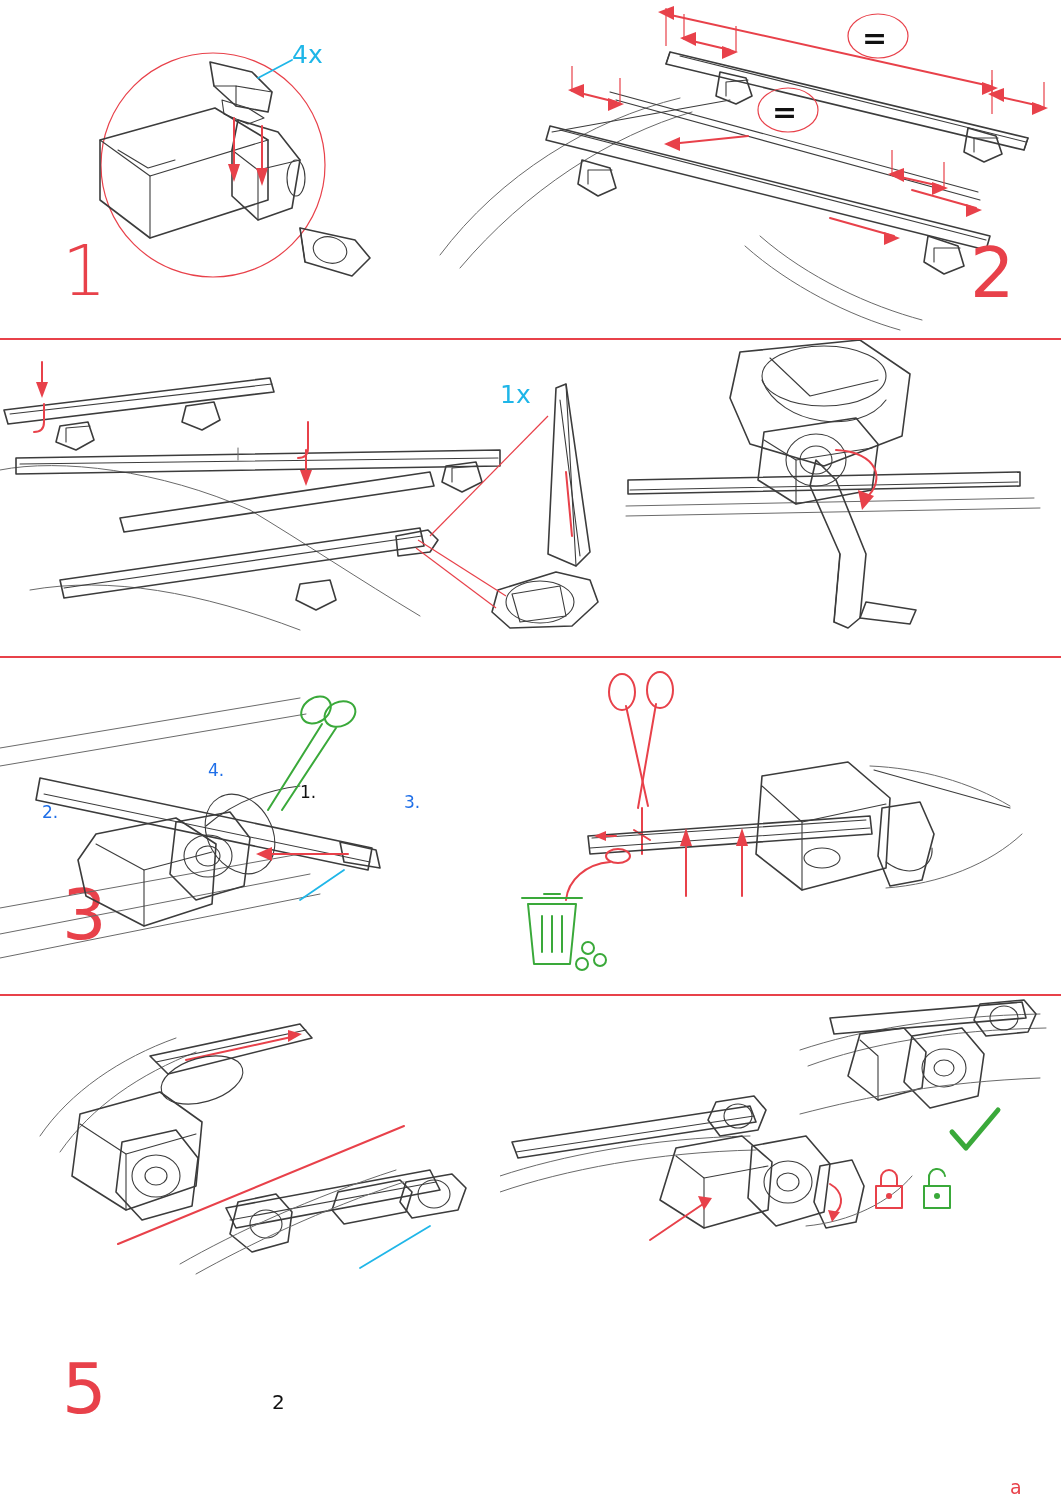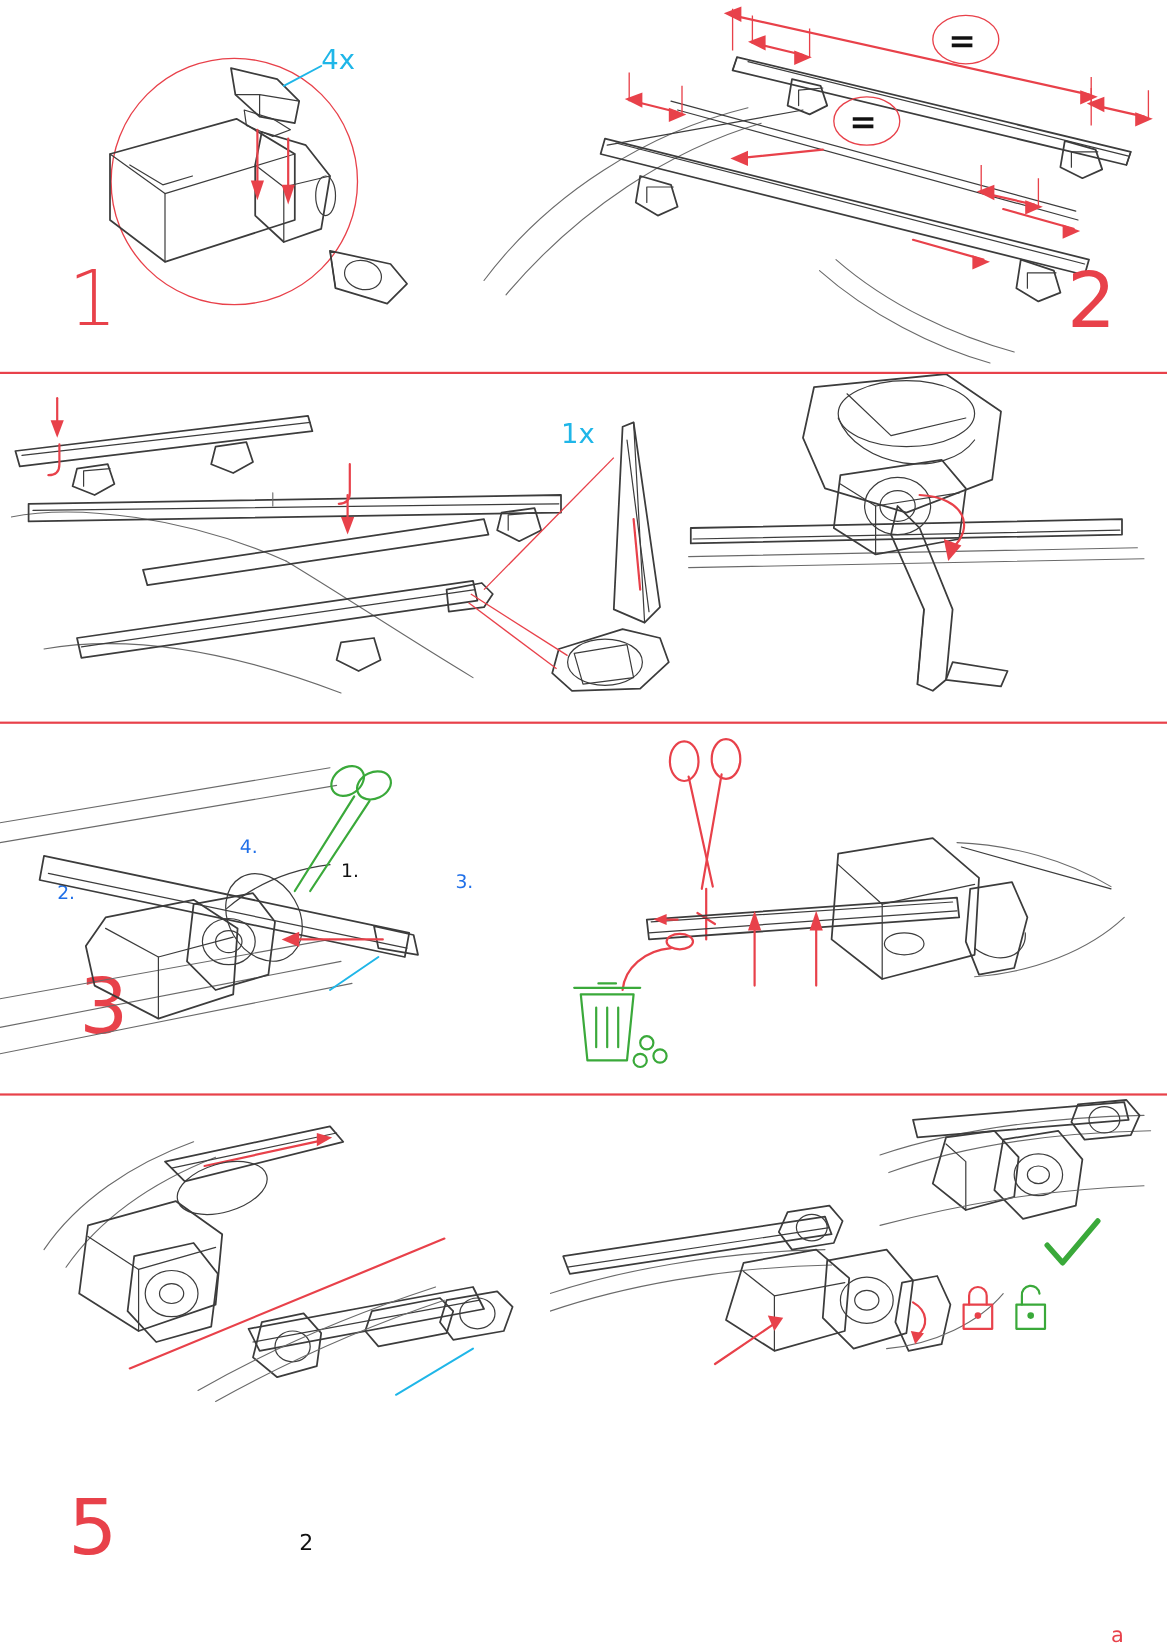--- a/index.html
+++ b/index.html
@@ -144,21 +144,21 @@
       <path class="redf" d="M470 238 L454 232 L454 245 Z"></path>
 
       <ellipse cx="448" cy="36" rx="30" ry="22" class="redthin"></ellipse>
       <ellipse cx="358" cy="110" rx="30" ry="22" class="redthin"></ellipse>
     </svg>
     <div class="eq" style="left:432px;top:20px;">=</div>
     <div class="eq" style="left:342px;top:94px;">=</div>
     <div class="stepnum" style="left:540px;top:238px;">2</div>
   </div>
 
-  <div class="panel" style="left:0;top:340px;width:610px;height:316px;margin-left:10px;">
+  <div class="panel" style="left:0;top:340px;width:610px;height:316px;">
     <svg width="610" height="316" viewBox="0 0 610 316">
 
       <path class="lnl" d="M0 130 C60 118 160 130 250 170"></path>
       <path class="lnl" d="M30 250 C110 236 200 252 300 290"></path>
       <path class="lnl" d="M250 170 C300 200 360 240 420 276"></path>
 
       <path class="ln" d="M4 70 L270 38 L274 52 L8 84 Z"></path>
       <path class="ln2" d="M10 74 L272 44"></path>
 
       <path class="ln" d="M16 118 L500 110 L500 126 L16 134 Z"></path>

